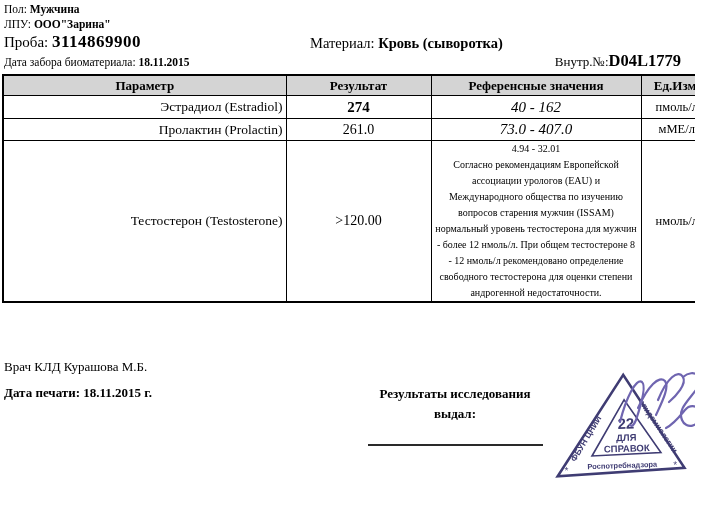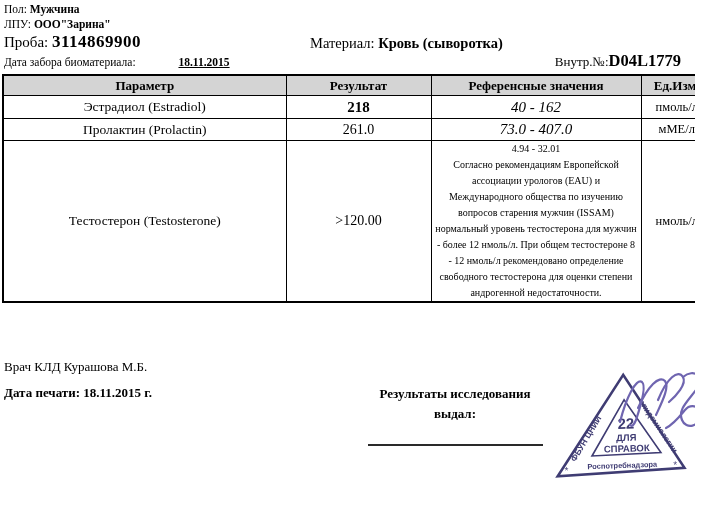--- a/index.html
+++ b/index.html
@@ -8,35 +8,35 @@
     font-family:"Liberation Serif","DejaVu Serif",serif;color:#000;overflow:hidden;
   }
   .abs{position:absolute;}
   
   .meta-small{font-size:11.5px;line-height:15px;}
   .meta-small b{font-weight:bold;}
   .sample-line{font-size:15px;}
   .sample-line .val{font-size:17px;font-weight:bold;letter-spacing:.5px;}
   .material-line{font-size:14.5px;}
   .material-line .val{font-weight:bold;}
-  .collection .val{font-weight:bold;text-decoration:underline;margin-left:40px;}
+  .collection .val{font-weight:bold;}
   .internal{font-size:13px;text-align:left;}
   .internal .val{font-size:16.5px;font-weight:bold;}
   
   table.results{
     border-collapse:collapse;table-layout:fixed;width:710px;
     border:2px solid #000;
   }
   table.results th,table.results td{
     border:1px solid #000;padding:0 3px;overflow:hidden;
   }
   table.results th{
     background:#d4d4d4;font-weight:bold;font-size:13px;height:19px;text-align:center;
   }
-  td.param{font-size:13.5px;text-align:center;padding-left:5px;}
+  td.param{font-size:13.5px;text-align:right;padding-left:5px;}
   td.center{text-align:center;}
   .res-bold{font-size:15px;font-weight:bold;}
   .res-norm{font-size:14px;}
   .ref{font-size:15px;font-style:italic;}
   .unit{font-size:12.5px;}
   tr.r1 td{height:22px;}
   tr.r2 td{height:21px;}
   td.refcell{font-size:10px;line-height:16px;text-align:center;vertical-align:top;padding-top:2px;margin-top:35px;}
   
   .doctor{font-size:13px;}
@@ -91,21 +91,21 @@
       <tr>
         <th>Параметр</th>
         <th>Результат</th>
         <th>Референсные значения</th>
         <th>Ед.Изм.</th>
       </tr>
     </thead>
     <tbody>
       <tr class="r1">
         <td class="param">Эстрадиол (Estradiol)</td>
-        <td class="center res-bold">218</td>
+        <td class="center res-bold">274</td>
         <td class="center ref">40 - 162</td>
         <td class="center unit">пмоль/л</td>
       </tr>
       <tr class="r2">
         <td class="param">Пролактин (Prolactin)</td>
         <td class="center res-norm">261.0</td>
         <td class="center ref">73.0 - 407.0</td>
         <td class="center unit">мМЕ/л</td>
       </tr>
       <tr>

